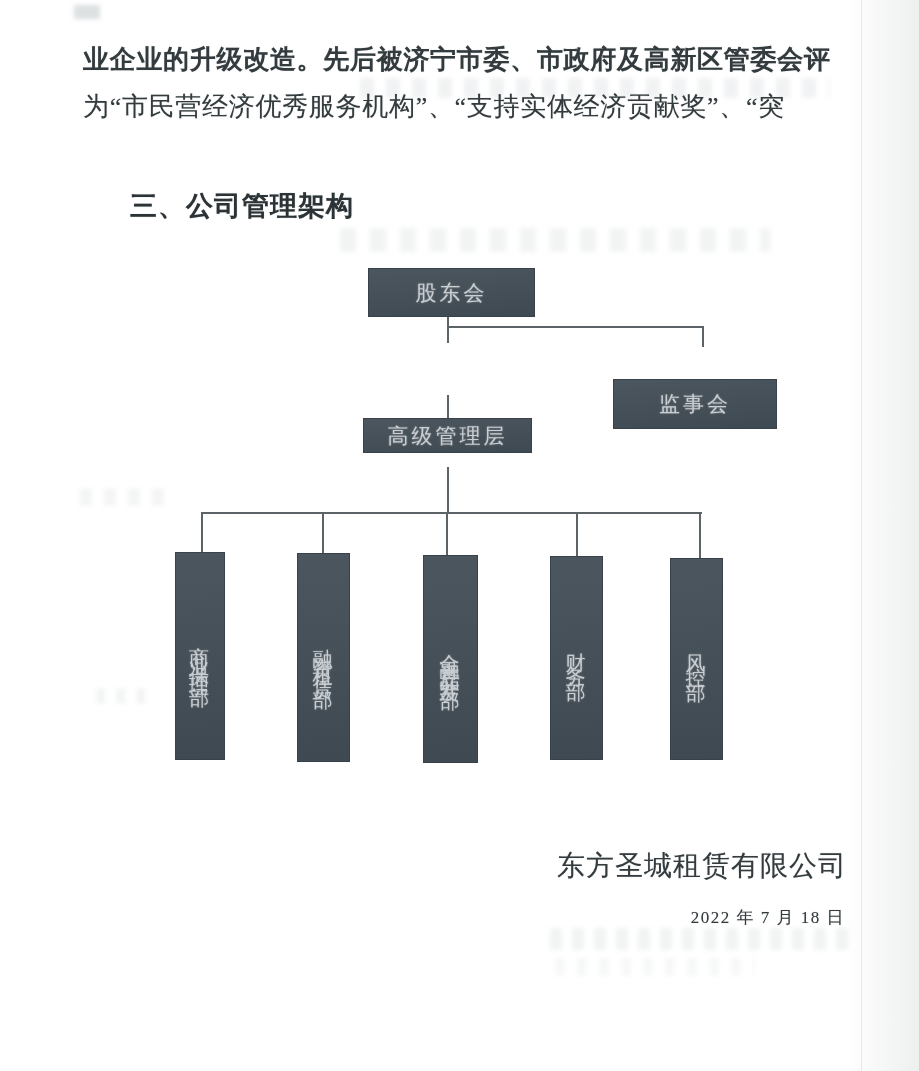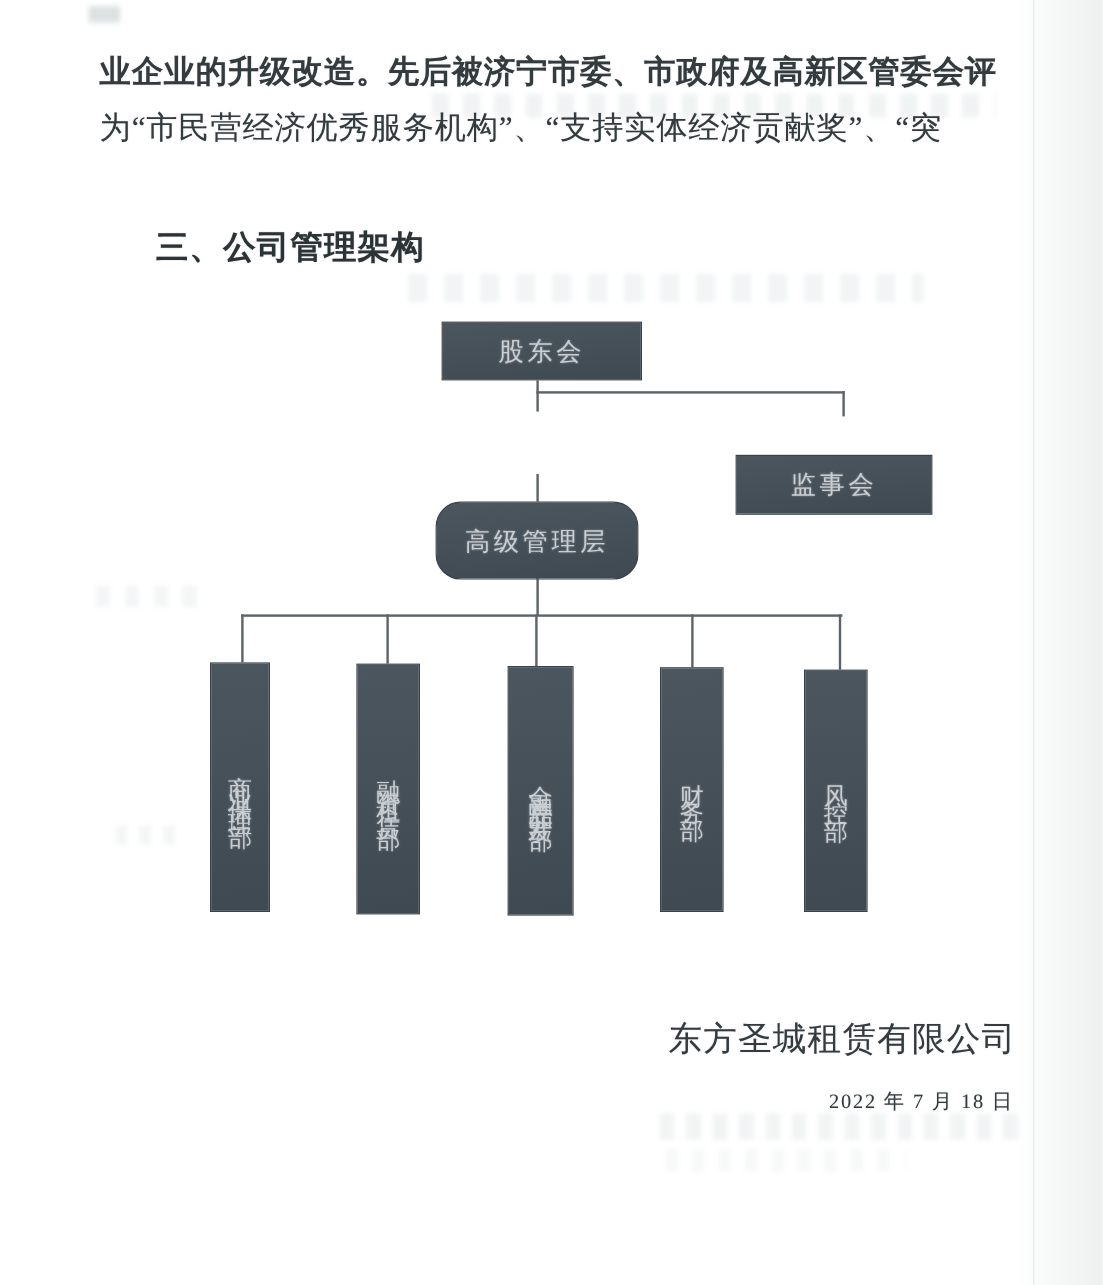--- a/index.html
+++ b/index.html
@@ -71,21 +71,21 @@
     font-family: "Liberation Sans", sans-serif;
     text-shadow: 0 0 2px rgba(235,240,242,0.45);
   }
   .org-box.h {
     font-size: 21px;
     letter-spacing: 3px;
   }
   .box-shareholders { left: 368px; top: 268px; width: 167px; height: 49px; }
   .box-board        { left: 363px; top: 342px; width: 172px; height: 53px; }
   .box-supervisory  { left: 613px; top: 347px; width: 164px; height: 50px; margin-top: 32px; }
-  .box-senior       { left: 363px; top: 418px; width: 169px; height: 65px; border-radius: 21px; }
+  .box-senior       { left: 363px; top: 418px; width: 169px; height: 35px; }
 
   .org-box.v span {
     writing-mode: vertical-rl;
     text-orientation: upright;
     font-size: 20px;
   }
   .dept-1 { left: 175px; top: 552px; width: 50px; height: 208px; }
   .dept-2 { left: 297px; top: 553px; width: 53px; height: 209px; }
   .dept-3 { left: 423px; top: 555px; width: 55px; height: 208px; }
   .dept-4 { left: 550px; top: 556px; width: 53px; height: 204px; }

